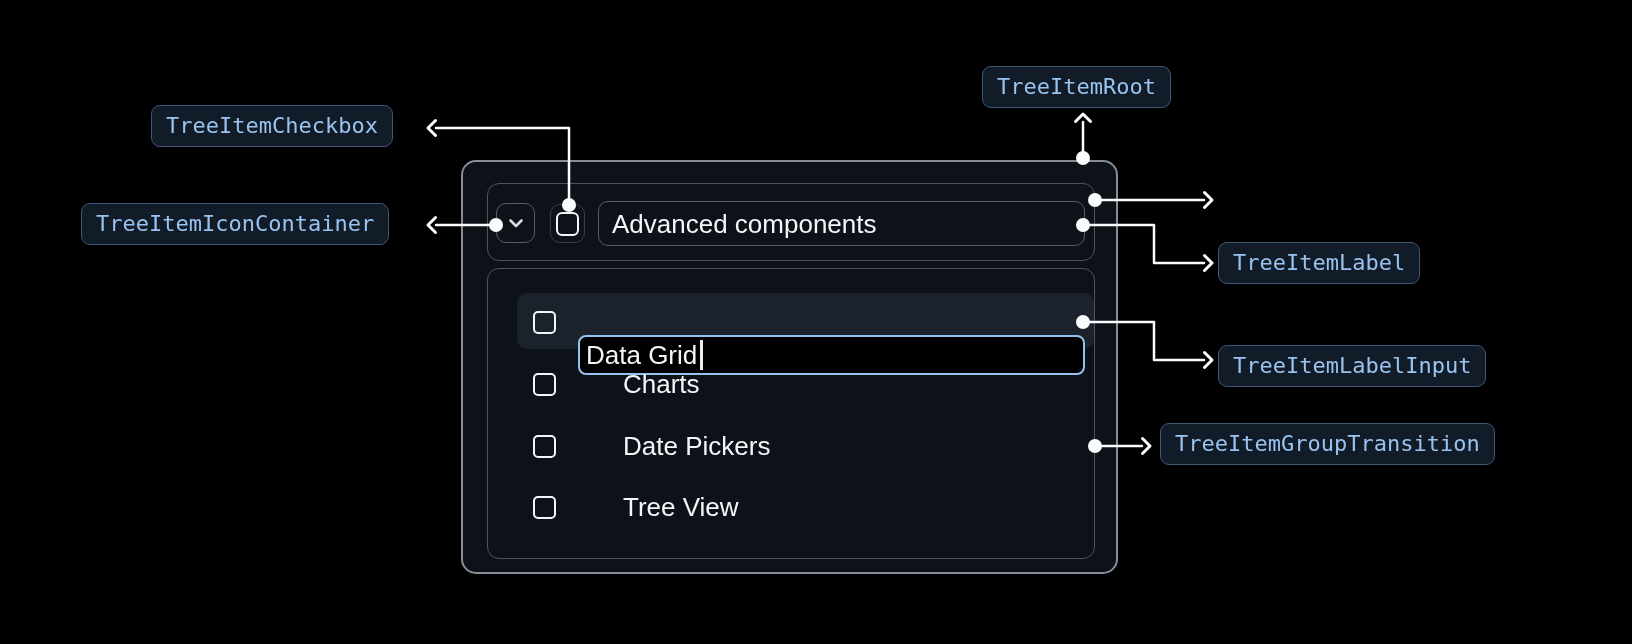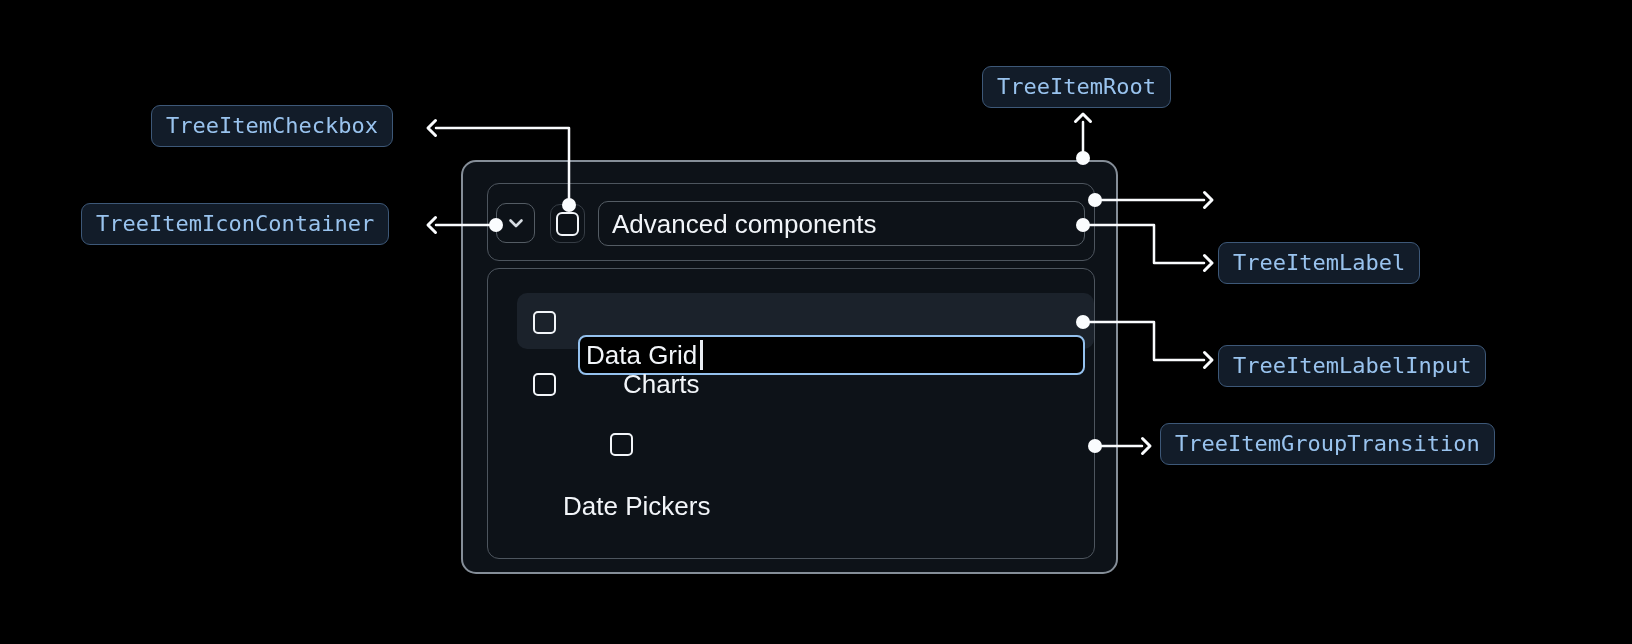--- a/index.html
+++ b/index.html
@@ -31,21 +31,21 @@
            background:#1b222b;border-radius:10px;}
   .sel-row .cb-row{position:absolute;left:16px;top:18px;}
   .edit-input{position:absolute;left:61px;top:8px;width:507px;height:40px;box-sizing:border-box;
               background:#000000;border:2px solid #94c1ee;border-radius:8px;
               display:flex;align-items:center;padding-left:6px;margin-top:34px;}
   .edit-input .label-text{font-size:26px;}
   .caret{display:inline-block;width:2.5px;height:30px;background:#e9eef3;margin-left:3px;}
 
   .tree-row{position:absolute;left:533px;height:26px;display:flex;align-items:center;gap:37px;}
   .tree-row .label-text{margin-left:30px;}
-  .row-charts{top:371px;} .row-datepickers{top:433px;flex-direction:column;} .row-treeview{top:494px;}
+  .row-charts{top:371px;} .row-datepickers{top:433px;} .row-treeview{top:494px;}
 
   
   .badge{position:absolute;white-space:nowrap;
          font-family:"DejaVu Sans Mono","Liberation Mono",monospace;
          font-size:22px;line-height:26px;padding:7px 14px;
          color:#99c3ee;background:#121c29;border:1.5px solid #3d5878;border-radius:9px;}
   .bdg-checkbox{left:151px;top:105px;}
   .bdg-iconcontainer{left:81px;top:203px;}
   .bdg-root{left:982px;top:66px;}
   .bdg-content{left:1218px;top:179px;}
@@ -94,20 +94,24 @@
   </div>
 
   <div class="tree-row row-charts">
     <span class="cb-icon cb-row"></span>
     <span class="label-text">Charts</span>
   </div>
   <div class="tree-row row-datepickers">
     <span class="cb-icon cb-row"></span>
     <span class="label-text">Date Pickers</span>
   </div>
+  <div class="tree-row row-treeview">
+    <span class="cb-icon cb-row"></span>
+    <span class="label-text">Tree View</span>
+  </div>
 
   <svg class="overlay" width="1632" height="644" viewBox="0 0 1632 644">
     <g>
       <path class="conn" d="M1083,158 L1083,122"></path>
       <path class="head" d="M1075.5,121.5 L1083,114 L1090.5,121.5"></path>
       <circle class="dot" cx="1083" cy="158" r="7"></circle>
     </g>
     <g>
       <path class="conn" d="M569,204 L569,128 L436,128"></path>
       <path class="head" d="M435.5,120.5 L428,128 L435.5,135.5"></path>

